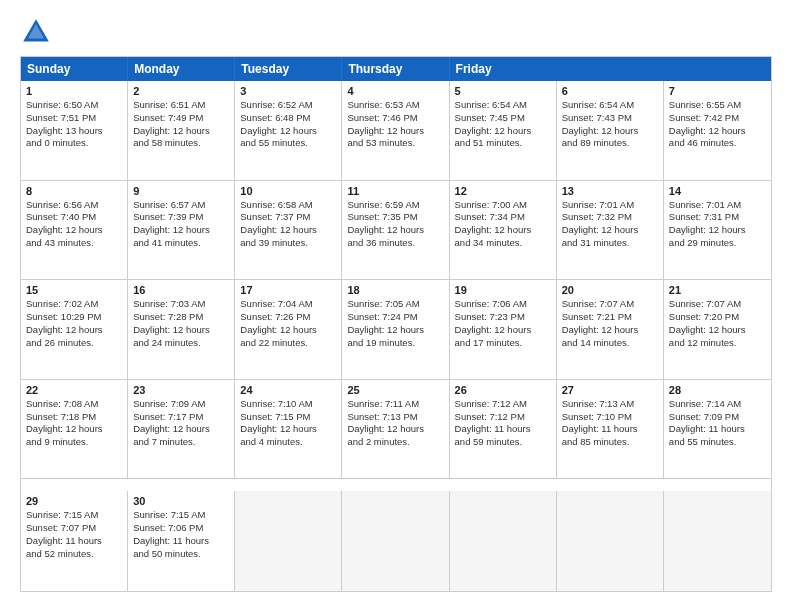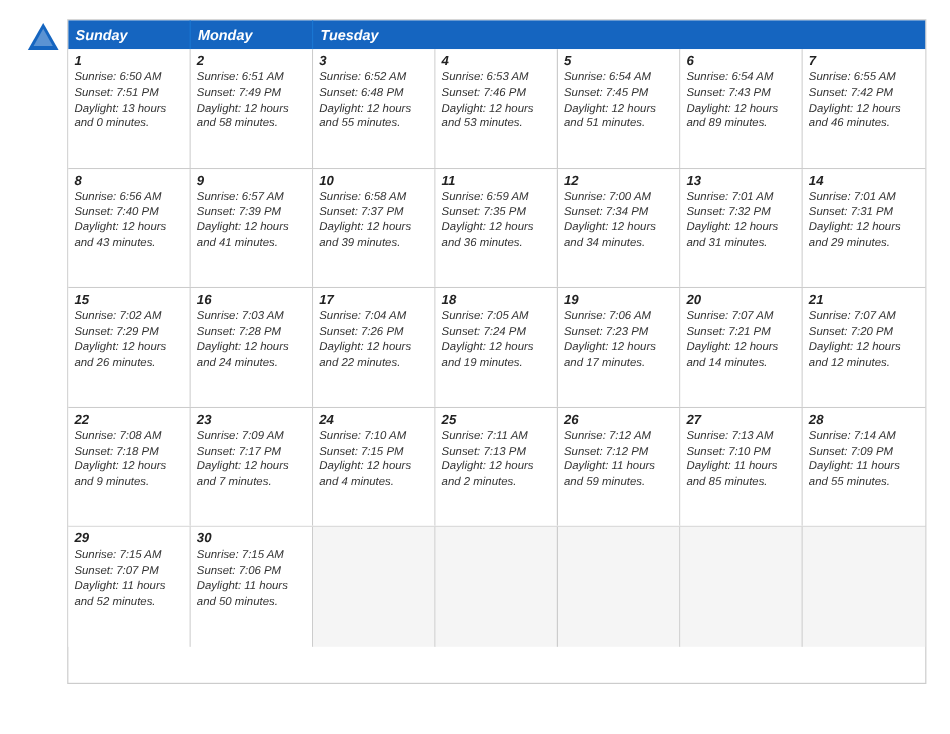--- a/index.html
+++ b/index.html
@@ -8,22 +8,21 @@
       background: #fff;
       width: 792px;
       height: 612px;
       overflow: hidden;
     }
     .page {
       width: 792px;
       height: 580px;
       padding: 16px 20px 10px 20px;
       display: flex;
-      flex-direction: row;
-      font-style: italic;
+      flex-direction: column;
     }
     .header {
       display: flex;
       justify-content: space-between;
       align-items: flex-start;
       margin-bottom: 8px;
     }
     .logo {
       display: flex;
       align-items: center;
@@ -81,21 +80,21 @@
     .cal-body {
       display: flex;
       flex-direction: column;
     }
     .cal-row {
       display: grid;
       grid-template-columns: repeat(7, 1fr);
       border-bottom: 1px solid #ccc;
       flex: 1;
     }
-    .cal-row:last-child { border-bottom: none; }
+    .cal-row:last-child { border-bottom: none; margin-top: 12px; }
     .cal-cell {
       border-right: 1px solid #ccc;
       padding: 4px 5px;
       font-size: 9.5px;
       color: #333;
       background: #fff;
       vertical-align: top;
       min-height: 80px;
     }
     .cal-cell:last-child { border-right: none; }
@@ -131,20 +130,22 @@
       <div class="main-title"></div>
       <div class="subtitle"></div>
     </div>
   </div>
 
   <div class="calendar">
     <div class="cal-header">
     <div class="cal-header-cell">Sunday</div>
         <div class="cal-header-cell">Monday</div>
         <div class="cal-header-cell">Tuesday</div>
+        <div class="cal-header-cell">Thursday</div>
+        <div class="cal-header-cell">Friday</div>
       </div>
     <div class="cal-body">
     <div class="cal-row" style="min-height: 99.6px;">
           <div class="cal-cell">
             <span class="day-num">1</span>
             <span class="cell-line">Sunrise: 6:50 AM</span>
             <span class="cell-line">Sunset: 7:51 PM</span>
             <span class="cell-line">Daylight: 13 hours</span>
             <span class="cell-line">and 0 minutes.</span>
           </div>
@@ -239,21 +240,21 @@
             <span class="cell-line">Sunrise: 7:01 AM</span>
             <span class="cell-line">Sunset: 7:31 PM</span>
             <span class="cell-line">Daylight: 12 hours</span>
             <span class="cell-line">and 29 minutes.</span>
           </div>
         </div>
         <div class="cal-row" style="min-height: 99.6px;">
           <div class="cal-cell">
             <span class="day-num">15</span>
             <span class="cell-line">Sunrise: 7:02 AM</span>
-            <span class="cell-line">Sunset: 7:29 PM</span>
+            <span class="cell-line">Sunset: 10:29 PM</span>
             <span class="cell-line">Daylight: 12 hours</span>
             <span class="cell-line">and 26 minutes.</span>
           </div>
           <div class="cal-cell">
             <span class="day-num">16</span>
             <span class="cell-line">Sunrise: 7:03 AM</span>
             <span class="cell-line">Sunset: 7:28 PM</span>
             <span class="cell-line">Daylight: 12 hours</span>
             <span class="cell-line">and 24 minutes.</span>
           </div>

